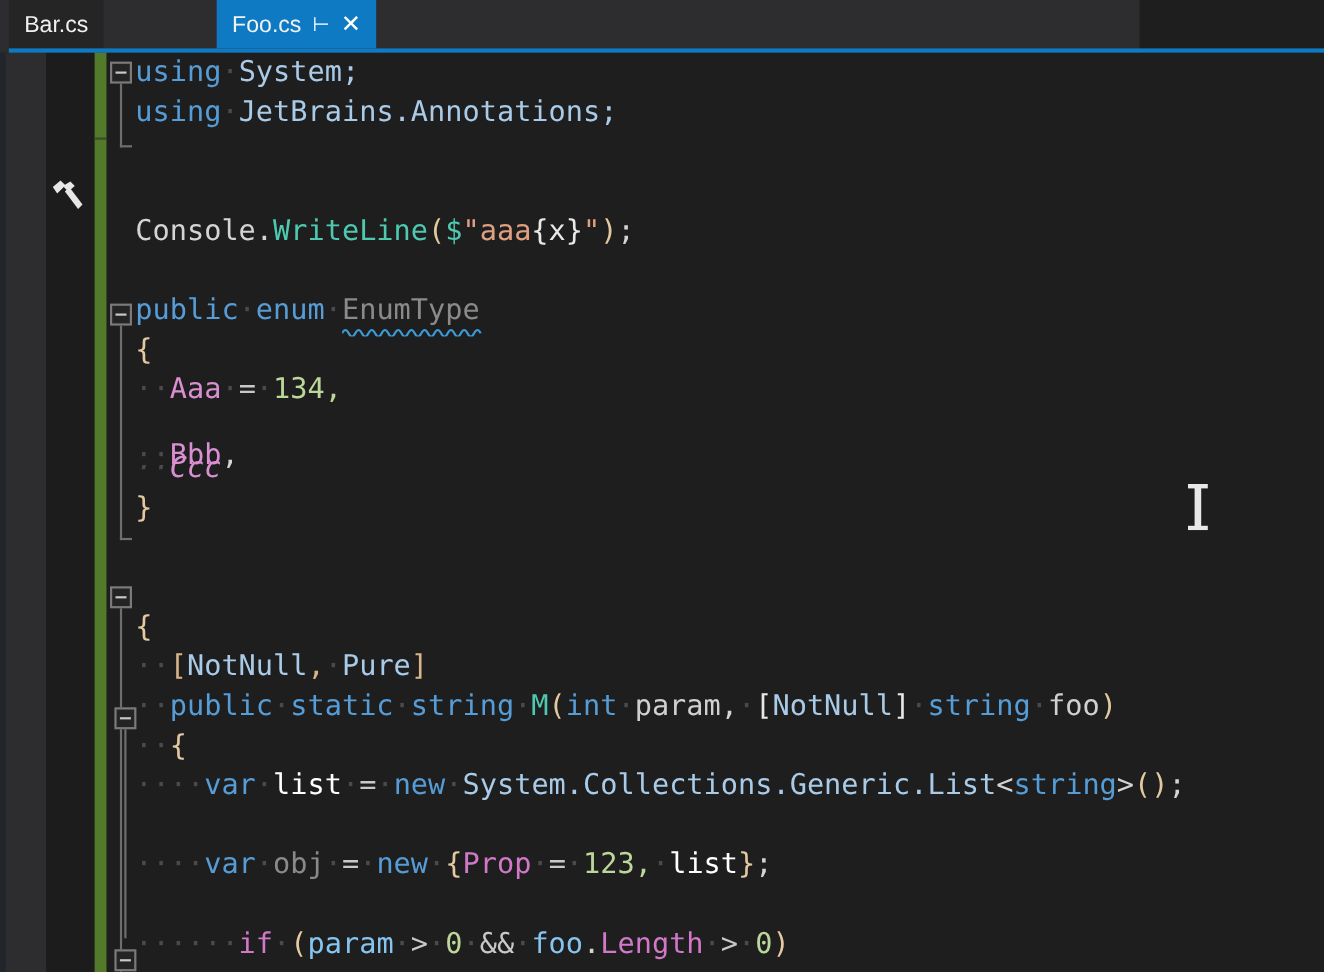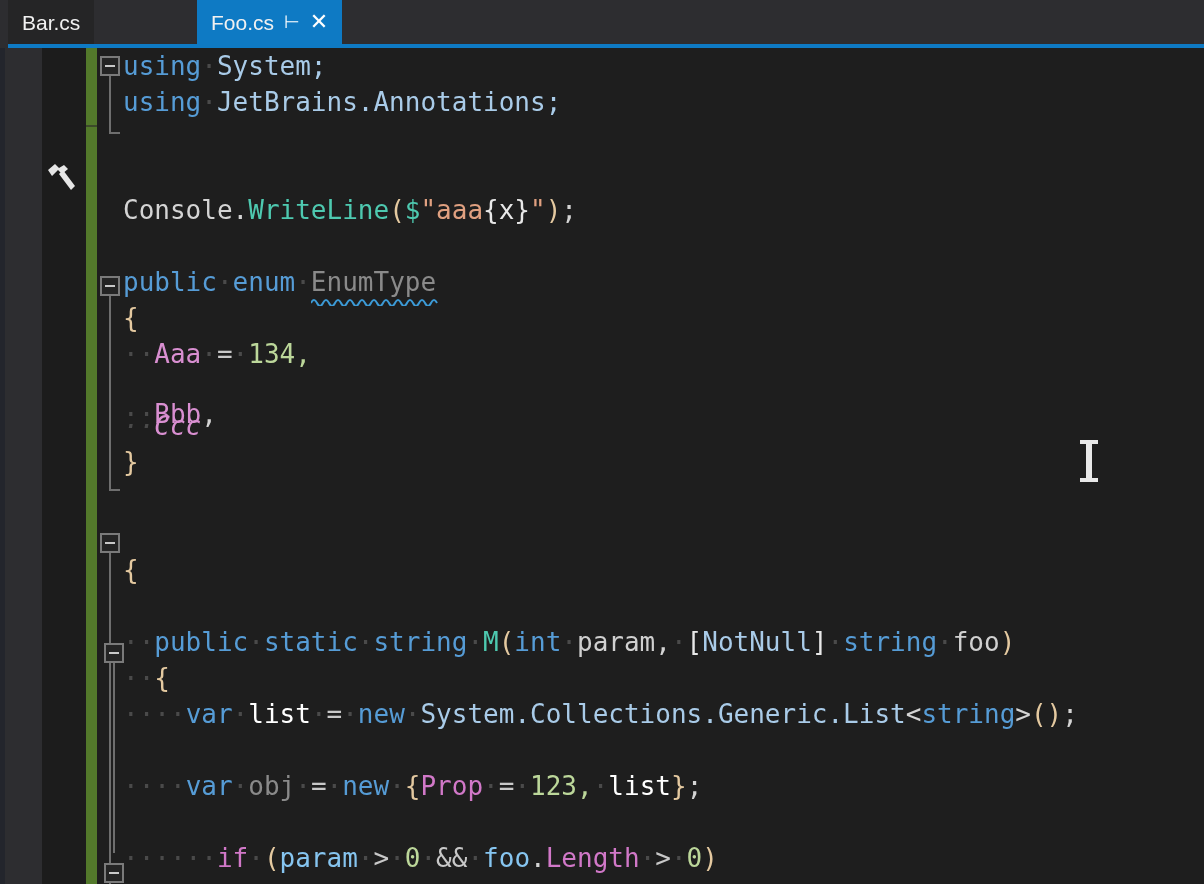--- a/index.html
+++ b/index.html
@@ -1,21 +1,21 @@
 <!DOCTYPE html>
 <html><head>
 <meta charset="utf-8">
 <style>
   * { margin:0; padding:0; box-sizing:border-box; }
   html,body { width:1204px; height:884px; overflow:hidden; background:#1e1e1e; }
   body { font-family:"DejaVu Sans Mono", monospace; }
 
   
   #tabbar{
-    position:absolute; left:0; top:0; width:1204px; height:48px;
+    position:absolute; left:0; top:0; width:1036px; height:48px;
     background:#2d2d30;
   }
   .tab{
     position:absolute; top:0; height:44px;
     display:flex; align-items:center; gap:10px;
     padding:0 14px;
     font-family:"Liberation Sans", sans-serif;
     font-size:21px; color:#f1f1f1; white-space:nowrap;
   }
   .tab.inactive{ left:8px; background:#252526; }
@@ -155,20 +155,21 @@
 
   <div class="line" style="top:360px;font-style:italic;"><span class="dot">··</span><span class="field">Ccc</span></div>
 
   <div class="line" style="top:396px;"><span class="brace">}</span></div>
 
   <div class="line" style="top:432px;">&nbsp;</div>
 
 
   <div class="line" style="top:504px;"><span class="brace">{</span></div>
 
+  <div class="line" style="top:540px;"><span class="dot">··</span><span class="brack">[</span><span class="attr">NotNull</span><span class="brack">,</span><span class="dot">·</span><span class="attr">Pure</span><span class="brack">]</span></div>
 
   <div class="line" style="top:576px;"><span class="dot">··</span><span class="kw">public</span><span class="dot">·</span><span class="kw">static</span><span class="dot">·</span><span class="kw">string</span><span class="dot">·</span><span class="method">M</span><span class="brace">(</span><span class="kw">int</span><span class="dot">·</span><span class="param">param</span><span class="plain">,</span><span class="dot">·</span><span class="white">[</span><span class="attr">NotNull</span><span class="white">]</span><span class="dot">·</span><span class="kw">string</span><span class="dot">·</span><span class="param">foo</span><span class="brace">)</span></div>
 
   <div class="line" style="top:612px;"><span class="dot">··</span><span class="brace">{</span></div>
 
   <div class="line" style="top:648px;"><span class="dot">····</span><span class="kw">var</span><span class="dot">·</span><span class="ident">list</span><span class="dot">·</span><span class="op">=</span><span class="dot">·</span><span class="kw">new</span><span class="dot">·</span><span class="type">System.Collections.Generic.List</span><span class="plain">&lt;</span><span class="kw">string</span><span class="plain">&gt;</span><span class="brace">()</span><span class="plain">;</span></div>
 
   <div class="line" style="top:684px;">&nbsp;</div>
 
   <div class="line" style="top:720px;"><span class="dot">····</span><span class="kw">var</span><span class="dot">·</span><span class="dim">obj</span><span class="dot">·</span><span class="op">=</span><span class="dot">·</span><span class="kw">new</span><span class="dot">·</span><span class="brace">{</span><span class="pink">Prop</span><span class="dot">·</span><span class="op">=</span><span class="dot">·</span><span class="num">123,</span><span class="dot">·</span><span class="ident">list</span><span class="brace">}</span><span class="plain">;</span></div>

